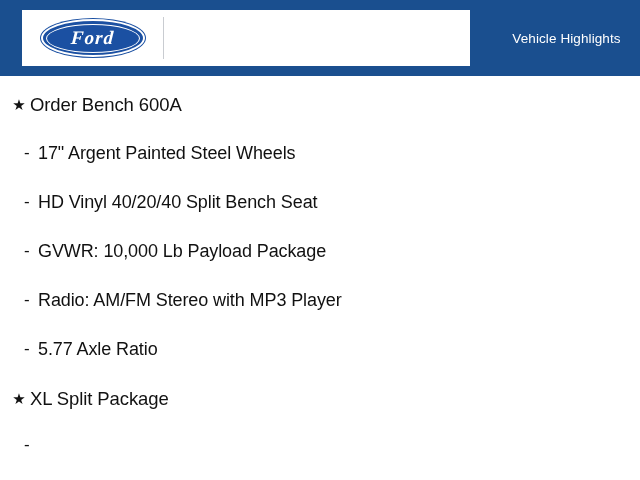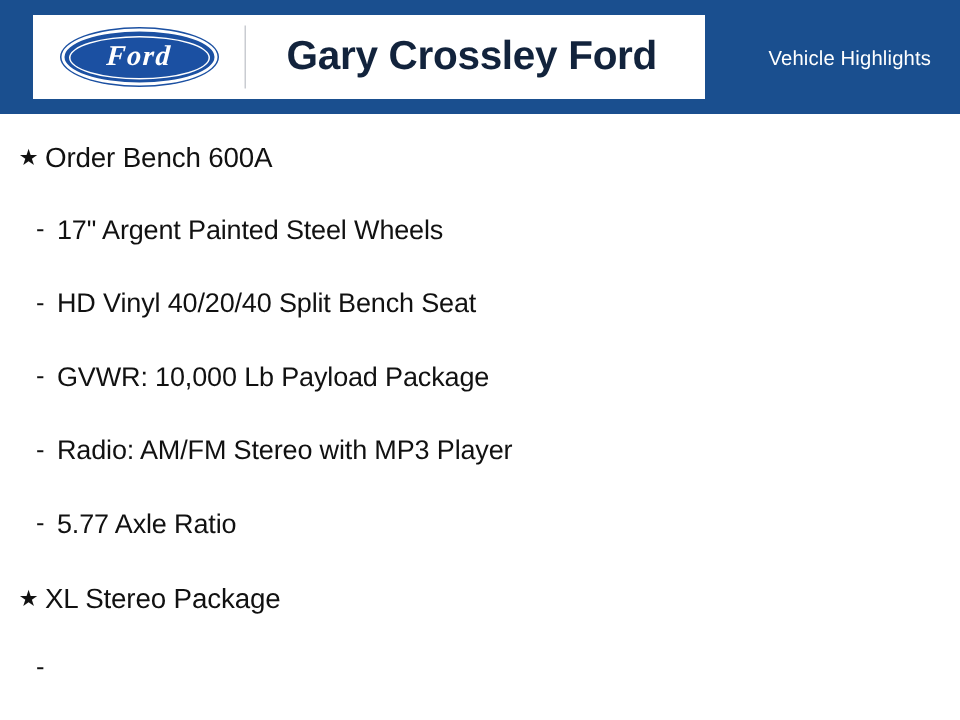--- a/index.html
+++ b/index.html
@@ -170,21 +170,20 @@
 
     <div class="logo-panel">
       <div class="ford-oval-wrap">
         <div class="ford-oval">
           <div class="ford-oval-inner">
             <span class="ford-word">Ford</span>
           </div>
         </div>
       </div>
       <div class="logo-divider"></div>
-      <div class="dealer-name">Gary Crossley Ford</div>
     </div>
 
     <div class="header-right">
       <span class="highlights-label">Vehicle Highlights</span>
     </div>
   </div>
 
   <div class="content">
 
     <div class="feature level-0">
@@ -212,21 +211,21 @@
       <span class="text">Radio: AM/FM Stereo with MP3 Player</span>
     </div>
 
     <div class="feature level-1">
       <span class="bullet">-</span>
       <span class="text">5.77 Axle Ratio</span>
     </div>
 
     <div class="feature level-0">
       <span class="bullet">★</span>
-      <span class="text">XL Stereo Package</span>
+      <span class="text">XL Split Package</span>
     </div>
 
     <div class="feature level-1">
       <span class="bullet">-</span>
     </div>
 
   </div>
 </div>
 
 </body></html>

